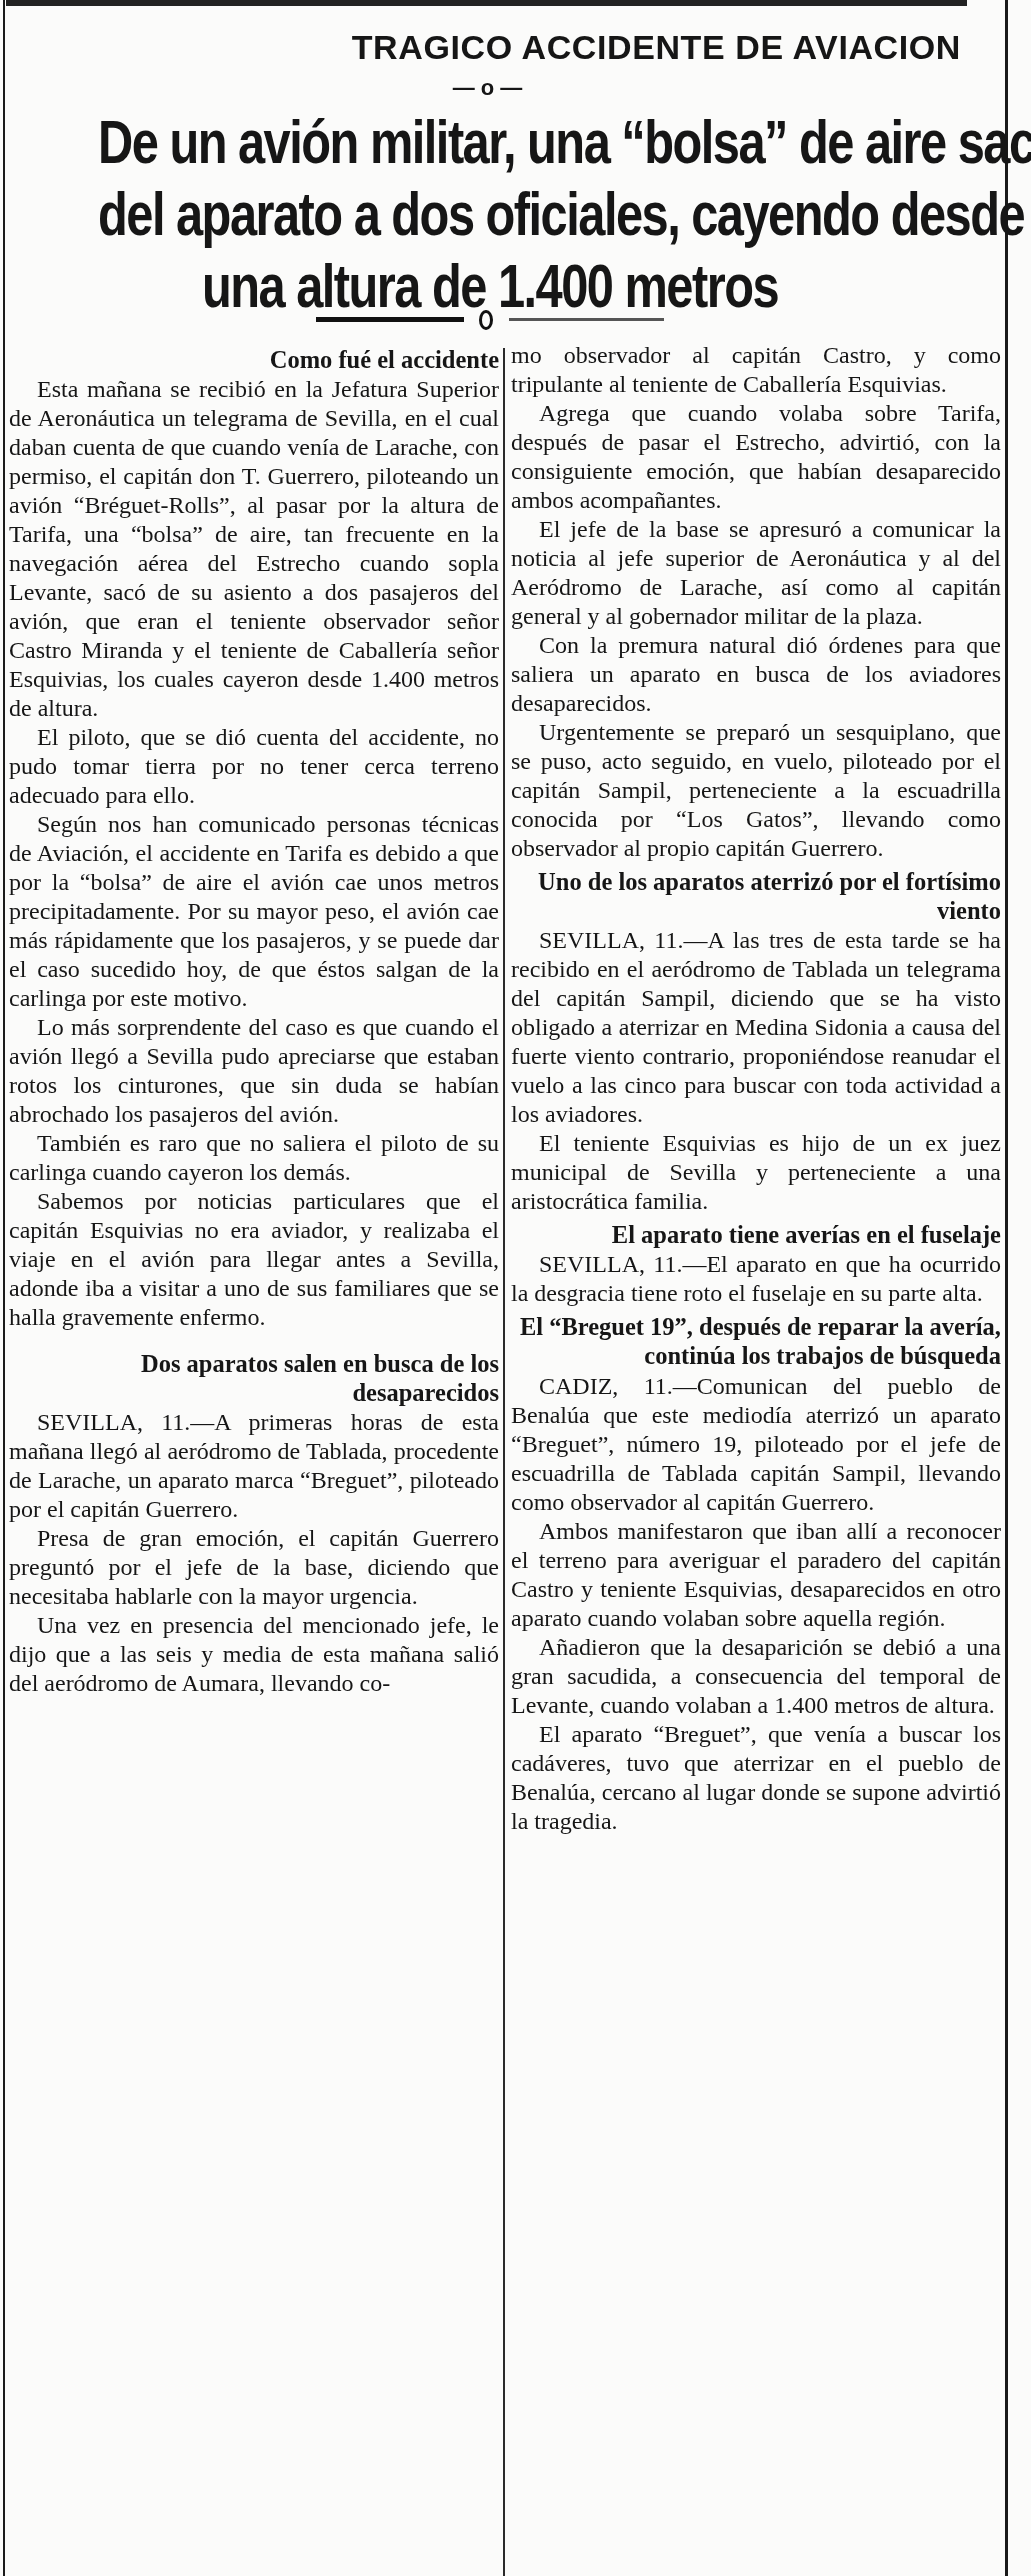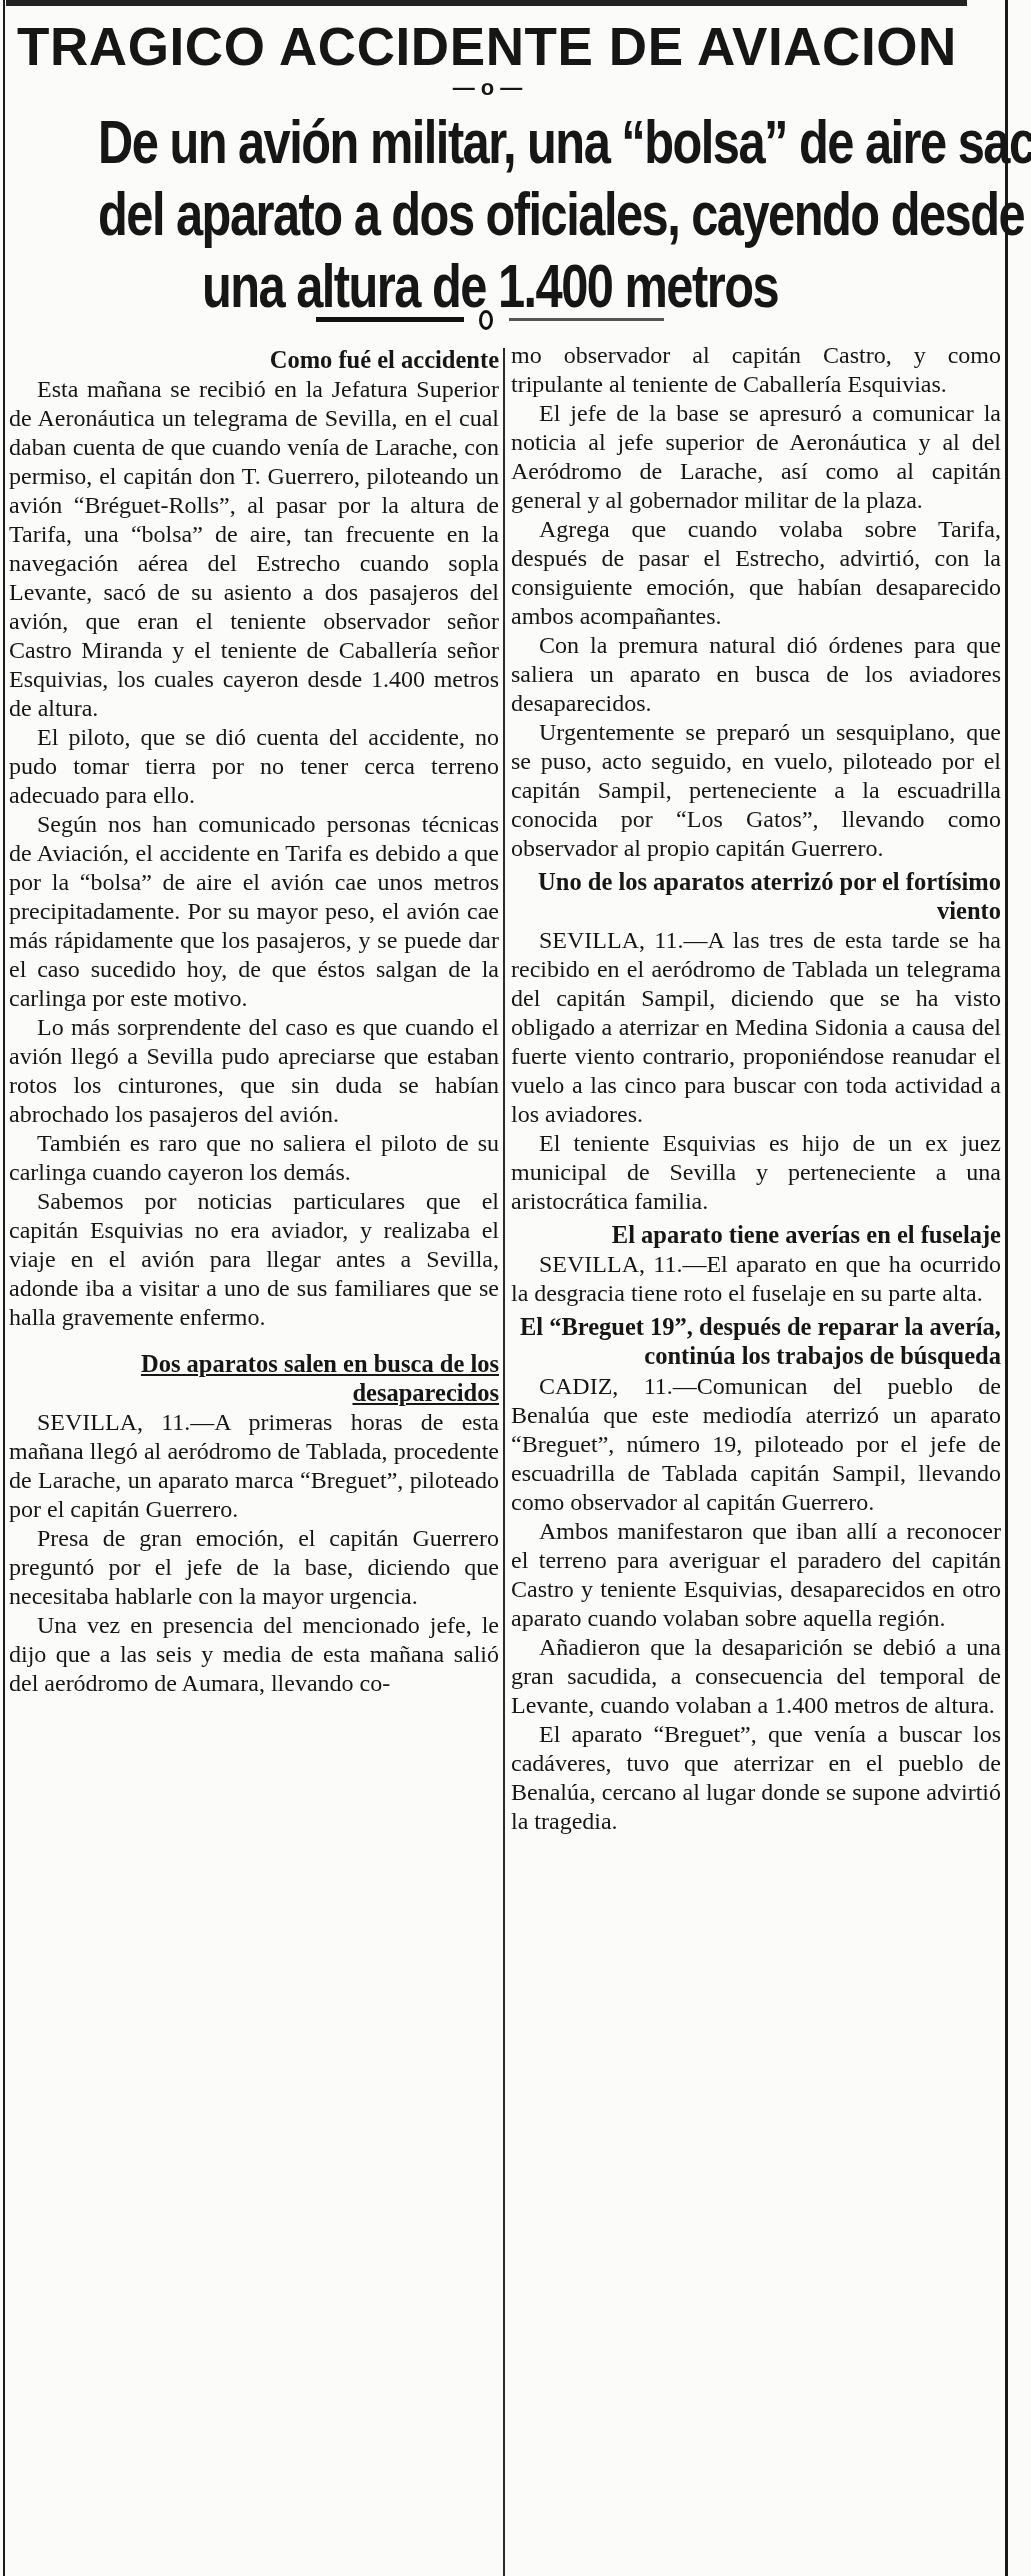--- a/index.html
+++ b/index.html
@@ -9,23 +9,23 @@
     font-family: "Liberation Serif", "DejaVu Serif", serif;
     color: #161616;
     position: relative;
   }
   .page-rule-left { position: absolute; left: 2.6px; top: 0; width: 2.6px; height: 2576px; background: #1a1a1a; }
   .page-rule-right { position: absolute; left: 1005px; top: 0; width: 2.6px; height: 2576px; background: #1a1a1a; }
   .top-rule { position: absolute; left: 6.4px; top: 0; width: 961px; height: 6.4px; background: #222; }
 
   .kicker {
     position: absolute; left: 13px; top: 20.6px; width: 948px;
-    text-align: center;
+    text-align: right;
     font-family: "Liberation Sans", "DejaVu Sans", sans-serif;
-    font-weight: bold; font-size: 53px; letter-spacing: 0.6px;
+    font-weight: bold; font-size: 34px; letter-spacing: 0.6px;
     line-height: 52px; transform: scaleX(1.0);
   }
   .ornament-small {
     position: absolute; left: 439px; top: 76px; width: 97px; text-align: center;
     font-family: "Liberation Sans", sans-serif; font-weight: bold; font-size: 22px; line-height: 23px;
   }
   .headline {
     position: absolute; left: 0px; top: 106px; width: 980px;
     text-align: center;
     font-family: "Liberation Sans", "DejaVu Sans", sans-serif;
@@ -50,21 +50,21 @@
   .col-right { left: 511px; }
   .column p {
     margin: 0; text-align: justify; text-indent: 28px;
     hyphens: manual;
   }
   .column p.no-indent { text-indent: 0; }
   .subhead {
     margin: 3.9px 0 1.3px; text-align: right;
     font-weight: bold; font-size: 24.5px; line-height: 29px;
   }
-  .subhead.spaced { margin-top: 17px; text-decoration: underline; }
+  .subhead.spaced { margin-top: 17px; }
 </style>
 </head>
 <body>
 
 <div class="page-rule-left"></div>
 <div class="page-rule-right"></div>
 <div class="top-rule"></div>
 
 <h1 class="kicker" style="margin:0">TRAGICO ACCIDENTE DE AVIACION</h1>
 <div class="ornament-small">— o —</div>
@@ -93,22 +93,22 @@
   <p>Sabemos por noticias particulares que el capitán Esquivias no era aviador, y realizaba el viaje en el avión para llegar antes a Sevilla, adonde iba a visitar a uno de sus familiares que se halla gravemente enfermo.</p>
 
   <div class="subhead spaced">Dos aparatos salen en busca de los desaparecidos</div>
   <p>SEVILLA, 11.—A primeras horas de esta mañana llegó al aeródromo de Tablada, procedente de Larache, un aparato marca “Breguet”, piloteado por el capitán Guerrero.</p>
   <p>Presa de gran emoción, el capitán Guerrero preguntó por el jefe de la base, diciendo que necesitaba hablarle con la mayor urgencia.</p>
   <p>Una vez en presencia del mencionado jefe, le dijo que a las seis y media de esta mañana salió del aeródromo de Aumara, llevando co-</p>
 </div>
 
 <div class="column col-right">
   <p class="no-indent">mo observador al capitán Castro, y como tripulante al teniente de Caballería Esquivias.</p>
+  <p>Agrega que cuando volaba sobre Tarifa, después de pasar el Estrecho, advirtió, con la consiguiente emoción, que habían desaparecido ambos acompañantes.</p>
   <p>El jefe de la base se apresuró a comunicar la noticia al jefe superior de Aeronáutica y al del Aeródromo de Larache, así como al capitán general y al gobernador militar de la plaza.</p>
-  <p>Agrega que cuando volaba sobre Tarifa, después de pasar el Estrecho, advirtió, con la consiguiente emoción, que habían desaparecido ambos acompañantes.</p>
   <p>Con la premura natural dió órdenes para que saliera un aparato en busca de los aviadores desaparecidos.</p>
   <p>Urgentemente se preparó un sesquiplano, que se puso, acto seguido, en vuelo, piloteado por el capitán Sampil, perteneciente a la escuadrilla conocida por “Los Gatos”, llevando como observador al propio capitán Guerrero.</p>
 
   <div class="subhead">Uno de los aparatos aterrizó por el fortísimo viento</div>
   <p>SEVILLA, 11.—A las tres de esta tarde se ha recibido en el aeródromo de Tablada un telegrama del capitán Sampil, diciendo que se ha visto obligado a aterrizar en Medina Sidonia a causa del fuerte viento contrario, proponiéndose reanudar el vuelo a las cinco para buscar con toda actividad a los aviadores.</p>
   <p>El teniente Esquivias es hijo de un ex juez municipal de Sevilla y perteneciente a una aristocrática familia.</p>
 
   <div class="subhead">El aparato tiene averías en el fuselaje</div>
   <p>SEVILLA, 11.—El aparato en que ha ocurrido la desgracia tiene roto el fuselaje en su parte alta.</p>
 

